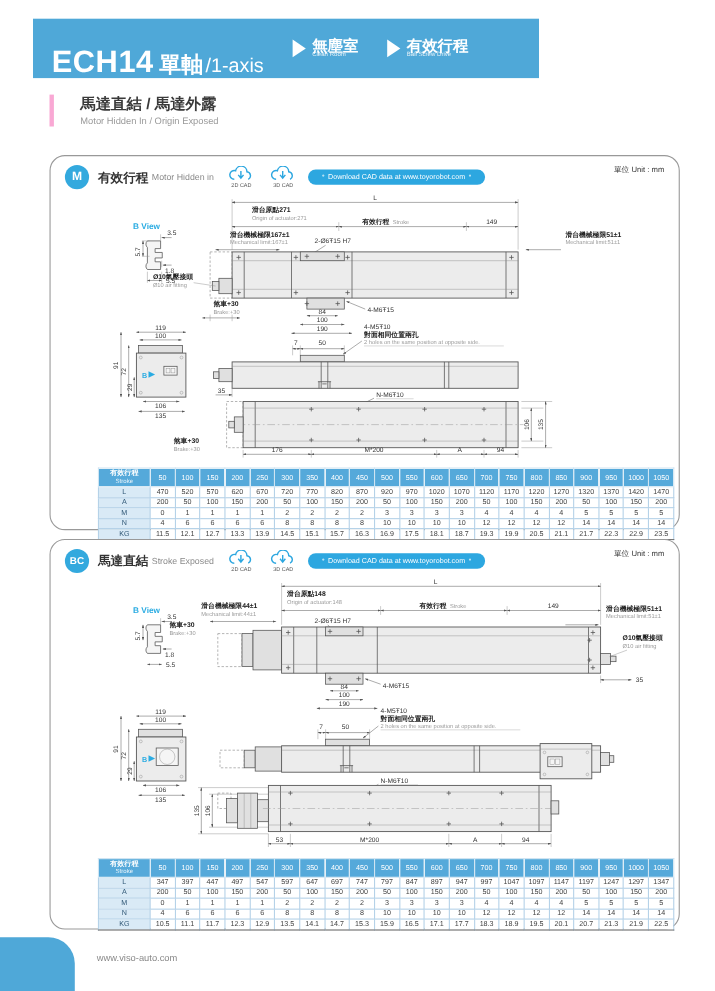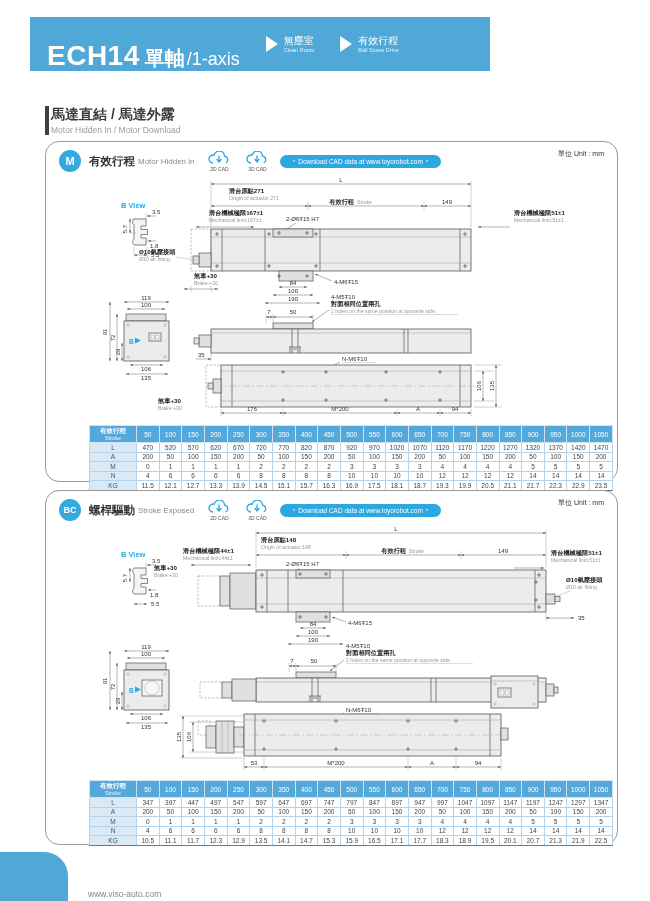--- a/index.html
+++ b/index.html
@@ -8,24 +8,24 @@
   
   .banner{position:absolute;left:30px;top:17px;width:460px;height:54px;background:#4fa8d8;
           display:flex;align-items:center;color:#fff;}
   .banner-title{margin-left:17px;white-space:nowrap;margin-top:24px;}
   .bt-model{font-size:28px;font-weight:bold;letter-spacing:.5px;}
   .bt-cjk{font-size:20px;font-weight:bold;margin-left:5px;}
   .bt-suffix{font-size:18px;font-weight:300;margin-left:2px;}
   .feat{display:flex;align-items:center;margin-left:26px;}
   .tri{width:0;height:0;border-left:12px solid #fff;border-top:8px solid transparent;
        border-bottom:8px solid transparent;margin-right:6px;}
-  .feat-cjk{font-size:10px;font-weight:normal;line-height:12px;}
+  .feat-cjk{font-size:14px;font-weight:bold;line-height:12px;}
   .feat-en{font-size:5.5px;opacity:.85;line-height:7px;}
   
-  .section{position:absolute;left:45px;top:86px;border-left:4px solid #404040;padding-left:2px;margin-top:20px;}
+  .section{position:absolute;left:45px;top:86px;border-left:4px solid #f9a8d4;padding-left:24px;}
   .sec-title{font-size:14px;font-weight:bold;color:#3a3a3a;line-height:17px;}
   .sec-sub{font-size:8.5px;color:#9a9a9a;margin-top:2px;}
   
   .panel{position:absolute;left:45px;width:573px;box-sizing:border-box;background:#fff;
          border:1px solid #999;border-radius:14px;}
   .panel1{top:141px;height:341px;}
   .panel2{top:490px;height:355px;}
   .unit{position:absolute;top:7px;right:13px;font-size:7px;color:#333;}
   .phead{display:flex;align-items:center;padding:6px 0 0 13px;height:26px;}
   .pbadge{width:22px;height:22px;border-radius:50%;background:#33a9de;color:#fff;
@@ -62,21 +62,21 @@
   th.th-stroke{width:46px;background:#55a9da;color:#fff;height:16px;border:1px solid #cfe4f2;}
   .th-cjk{font-size:6.5px;font-weight:bold;line-height:8px;}
   .th-en{font-size:5.5px;font-weight:normal;opacity:.9;line-height:7px;}
   th.th-val{background:#55a9da;color:#fff;font-size:6.5px;font-weight:normal;border:1px solid #cfe4f2;}
   td.td-label{background:#d9eaf6;color:#335a78;font-size:6.5px;height:8.5px;border:1px solid #b5d2e8;}
   td.td-val{color:#444;font-size:6.5px;height:8.5px;border:1px solid #b5d2e8;background:#fff;}
   table.spec tbody tr:last-child td{border-bottom:1.5px solid #777;}
   
   .foot-block{position:absolute;left:0;bottom:0;width:68px;height:49px;background:#4fa8d8;
               border-top-right-radius:24px;}
-  .foot-url{position:absolute;left:88px;top:866px;font-size:8.5px;color:#888;margin-top:23px;}
+  .foot-url{position:absolute;left:88px;top:866px;font-size:8.5px;color:#888;}
 </style>
 </head>
 <body>
 
 <div class="page">
 
   <div class="banner">
     <div class="banner-title">
       <span class="bt-model">ECH14</span><span class="bt-cjk">單軸</span><span class="bt-suffix">/1-axis</span>
     </div>
@@ -91,21 +91,21 @@
       <span class="tri"></span>
       <span>
         <span class="feat-cjk" style="display:block">有效行程</span>
         <span class="feat-en" style="display:block">Ball Screw Drive</span>
       </span>
     </div>
   </div>
 
   <div class="section">
     <div class="sec-title">馬達直結 / 馬達外露</div>
-    <div class="sec-sub">Motor Hidden In / Motor Download</div>
+    <div class="sec-sub">Motor Hidden In / Origin Exposed</div>
   </div>
 
   <div class="panel panel1">
     <div class="unit">單位 Unit : mm</div>
     <div class="phead">
       <div class="pbadge">M</div>
       <div class="pt-cjk">有效行程</div>
       <div class="pt-en">Motor Hidden in</div>
       <div class="cad">
         <svg width="26" height="15" viewBox="0 0 26 15">
@@ -460,21 +460,21 @@
             <td class="td-val">23.5</td>
           </tr>
         </tbody>
       </table>
   </div>
 
   <div class="panel panel2">
     <div class="unit">單位 Unit : mm</div>
     <div class="phead">
       <div class="pbadge" style="font-size:9px">BC</div>
-      <div class="pt-cjk">螺桿驅動</div>
+      <div class="pt-cjk">馬達直結</div>
       <div class="pt-en">Stroke Exposed</div>
       <div class="cad">
         <svg width="26" height="15" viewBox="0 0 26 15">
           <path d="M7,12 a4,4 0 1 1 1.2-7.8 A5.2,5.2 0 0 1 18.5,5.2 a3.6,3.6 0 0 1 1.2,6.8" fill="none" stroke="#2da7e0" stroke-width="1.3"></path>
           <path d="M13,4.5 v5.5 M10.6,8 L13,11 L15.4,8" fill="none" stroke="#2da7e0" stroke-width="1.3"></path>
         </svg>
         <span class="cad-label">2D CAD</span>
       </div>
       <div class="cad">
         <svg width="26" height="15" viewBox="0 0 26 15">

